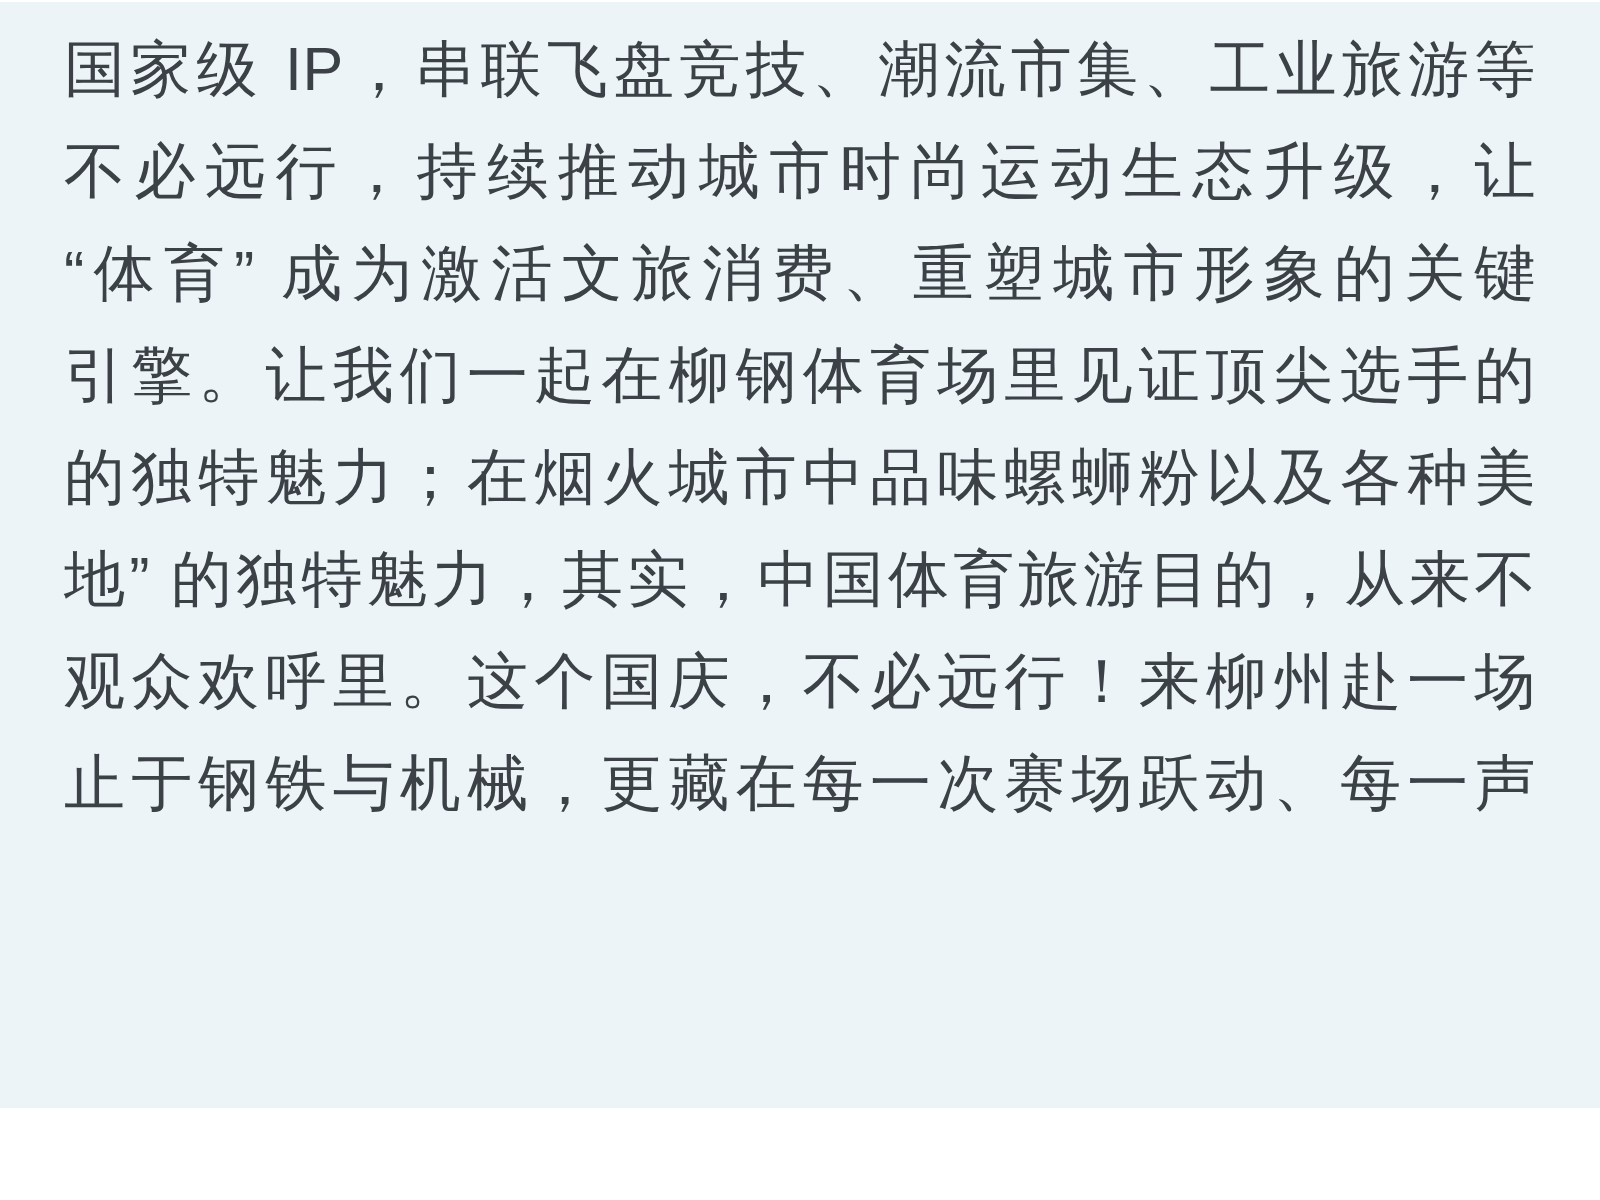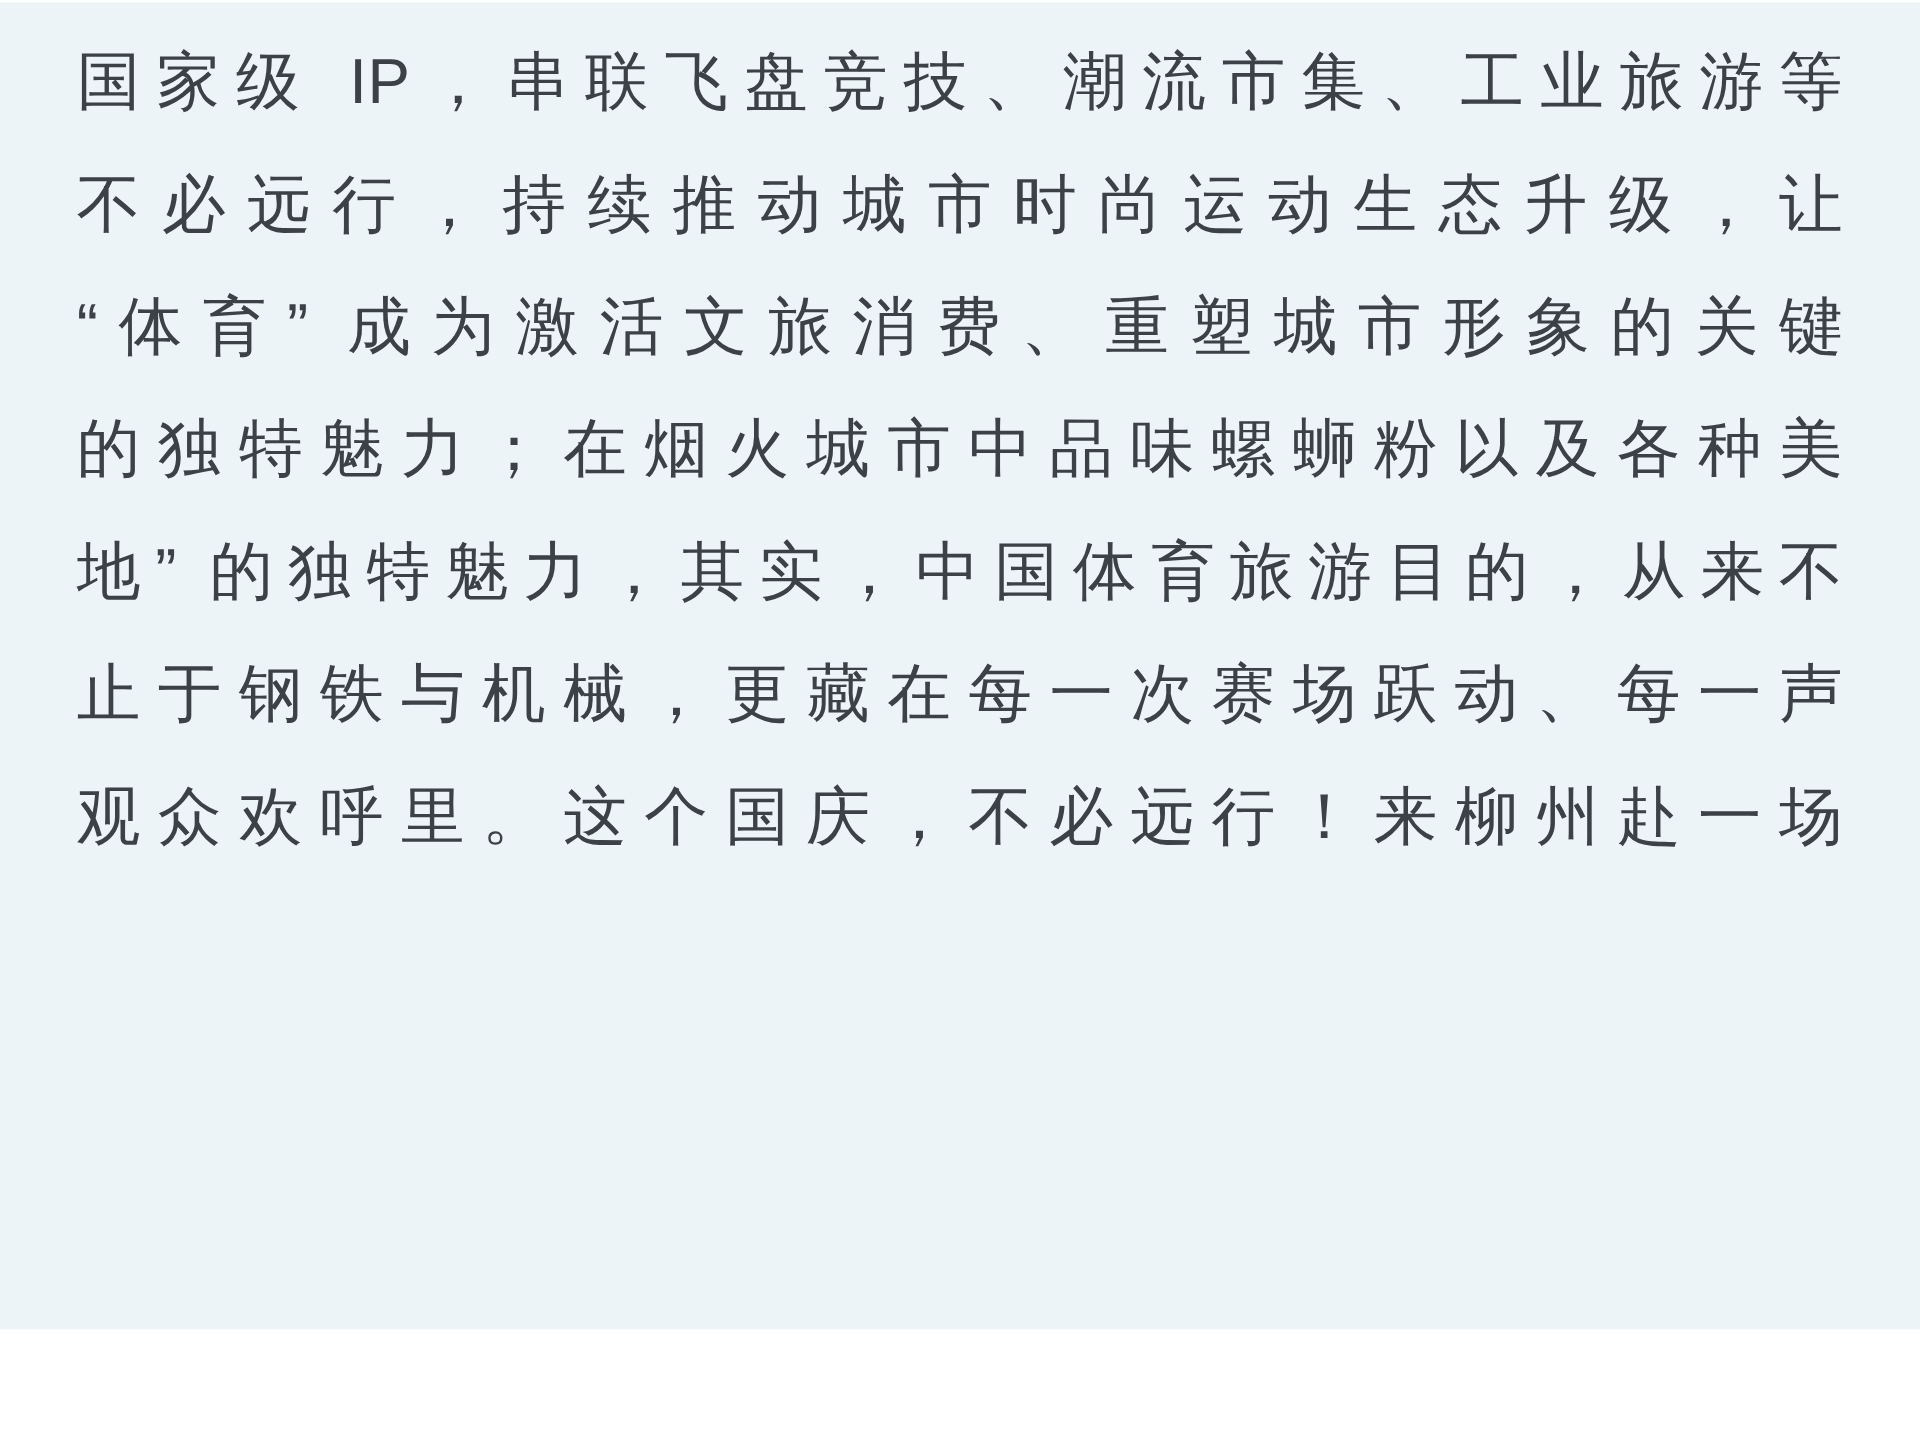--- a/index.html
+++ b/index.html
@@ -19,21 +19,21 @@
     margin-top: 2px;
     width: 1600px;
     height: 1106px;
     background: var(--panel-bg);
     padding: 16px 64px 0 64px;
     overflow: hidden;
   }
   .text-block {
     width: 100%;
     color: var(--text-color);
-    font-size: 53px;
+    font-size: 61px;
     line-height: 102px;
     font-weight: 400;
   }
   .line {
     width: 100%;
     text-align: justify;
     text-align-last: justify;
     text-justify: inter-character;
     white-space: nowrap;
     letter-spacing: 0.5px;
@@ -48,19 +48,20 @@
   }
 </style>
 </head>
 <body>
 
 <div class="article-panel">
   <div class="text-block">
     <div class="line">国家级 IP，串联飞盘竞技、潮流市集、工业旅游等</div>
     <div class="line">不必远行，持续推动城市时尚运动生态升级，让</div>
     <div class="line">“体育” 成为激活文旅消费、重塑城市形象的关键</div>
+    <div class="line">引擎。让我们一起在柳钢体育场里见证顶尖选手的</div>
     <div class="line">的独特魅力；在烟火城市中品味螺蛳粉以及各种美</div>
     <div class="line">地” 的独特魅力，其实，中国体育旅游目的，从来不</div>
+    <div class="line">观众欢呼里。这个国庆，不必远行！来柳州赴一场</div>
     <div class="line">止于钢铁与机械，更藏在每一次赛场跃动、每一声</div>
-    <div class="line">观众欢呼里。这个国庆，不必远行！来柳州赴一场</div>
   </div>
 </div>
 <div class="bottom-gap"></div>
 
 </body></html>

